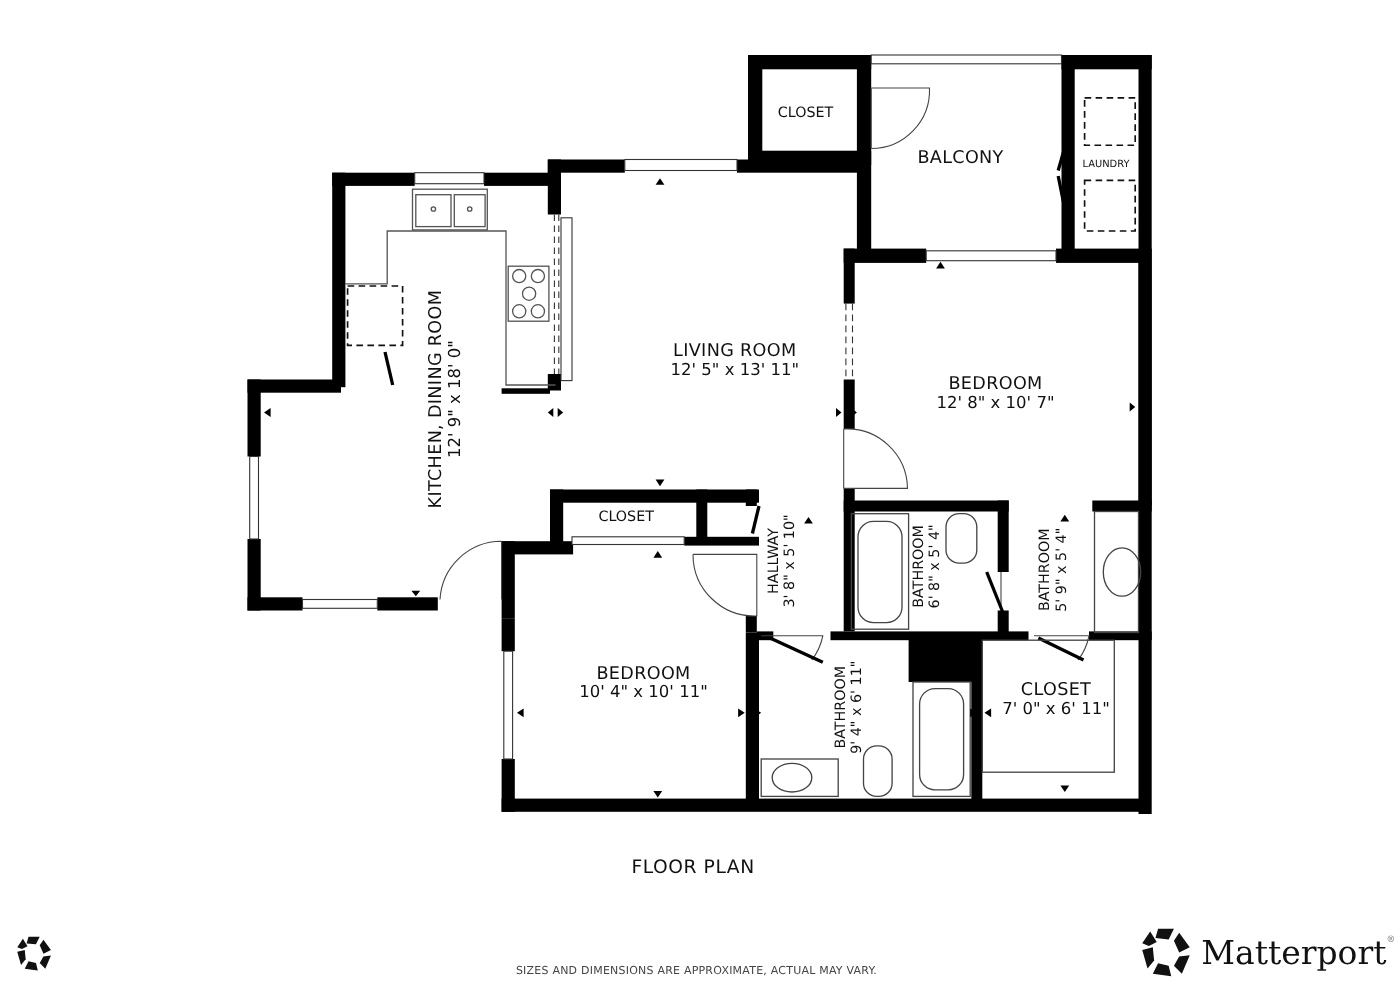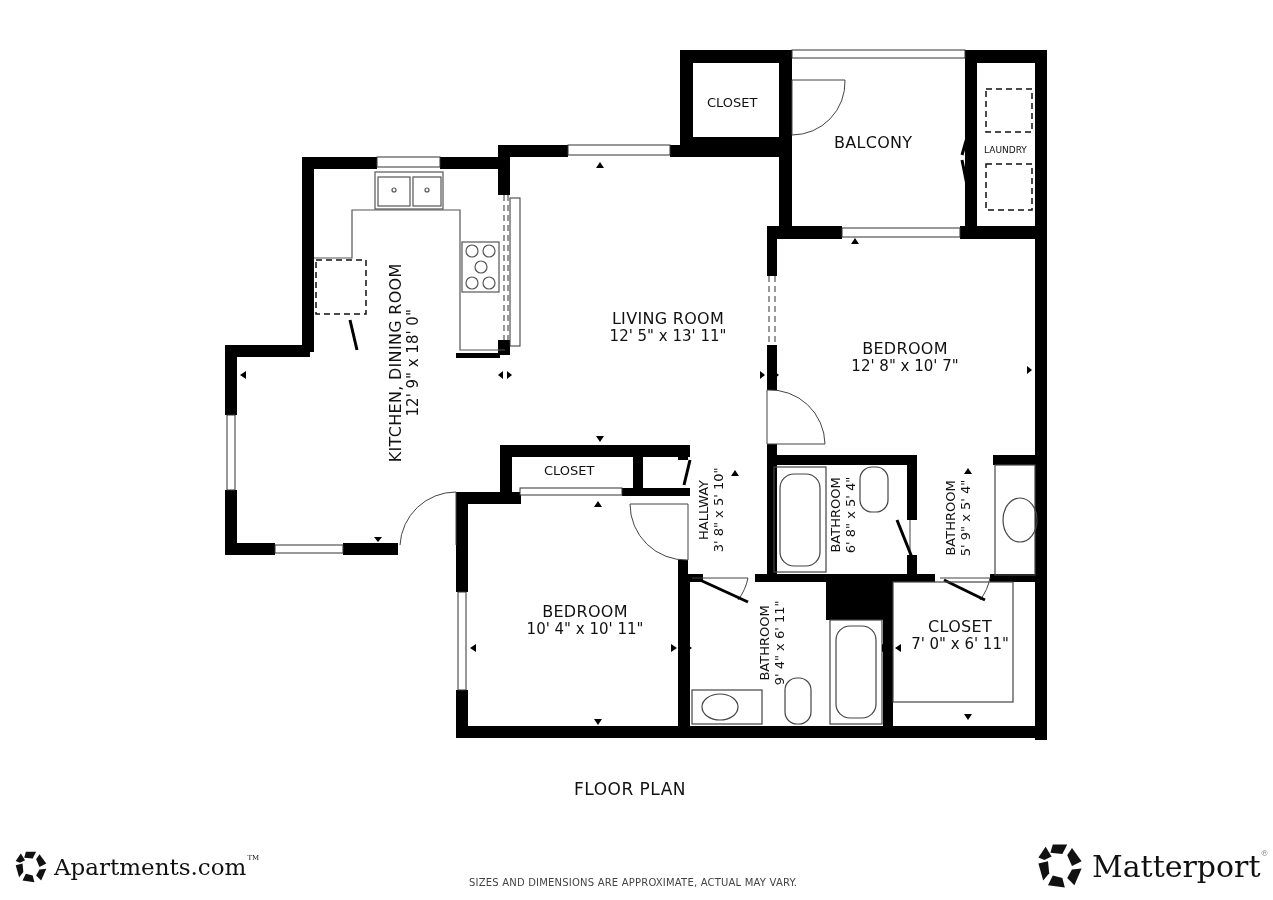--- a/index.html
+++ b/index.html
@@ -242,21 +242,20 @@
   <svg width="34" height="34" viewBox="0 0 40 40">
     <g fill="#111">
       <polygon points="14,2 26,2 22,10 12,9"></polygon>
       <polygon points="30,5 38,16 30,20 26,11"></polygon>
       <polygon points="38,22 32,36 26,30 30,23"></polygon>
       <polygon points="24,38 10,36 14,28 22,30"></polygon>
       <polygon points="6,32 2,18 10,16 11,26"></polygon>
       <polygon points="2,13 8,4 13,12 7,15"></polygon>
     </g>
   </svg>
-  <span class="logo-text"><span>Apartments.com</span><sup>TM</sup></span>
 </div>
 
 <div id="mp-logo" class="logo">
   <svg width="48" height="48" viewBox="0 0 40 40">
     <g fill="#111">
       <polygon points="14,2 26,2 22,10 12,9"></polygon>
       <polygon points="30,5 38,16 30,20 26,11"></polygon>
       <polygon points="38,22 32,36 26,30 30,23"></polygon>
       <polygon points="24,38 10,36 14,28 22,30"></polygon>
       <polygon points="6,32 2,18 10,16 11,26"></polygon>

